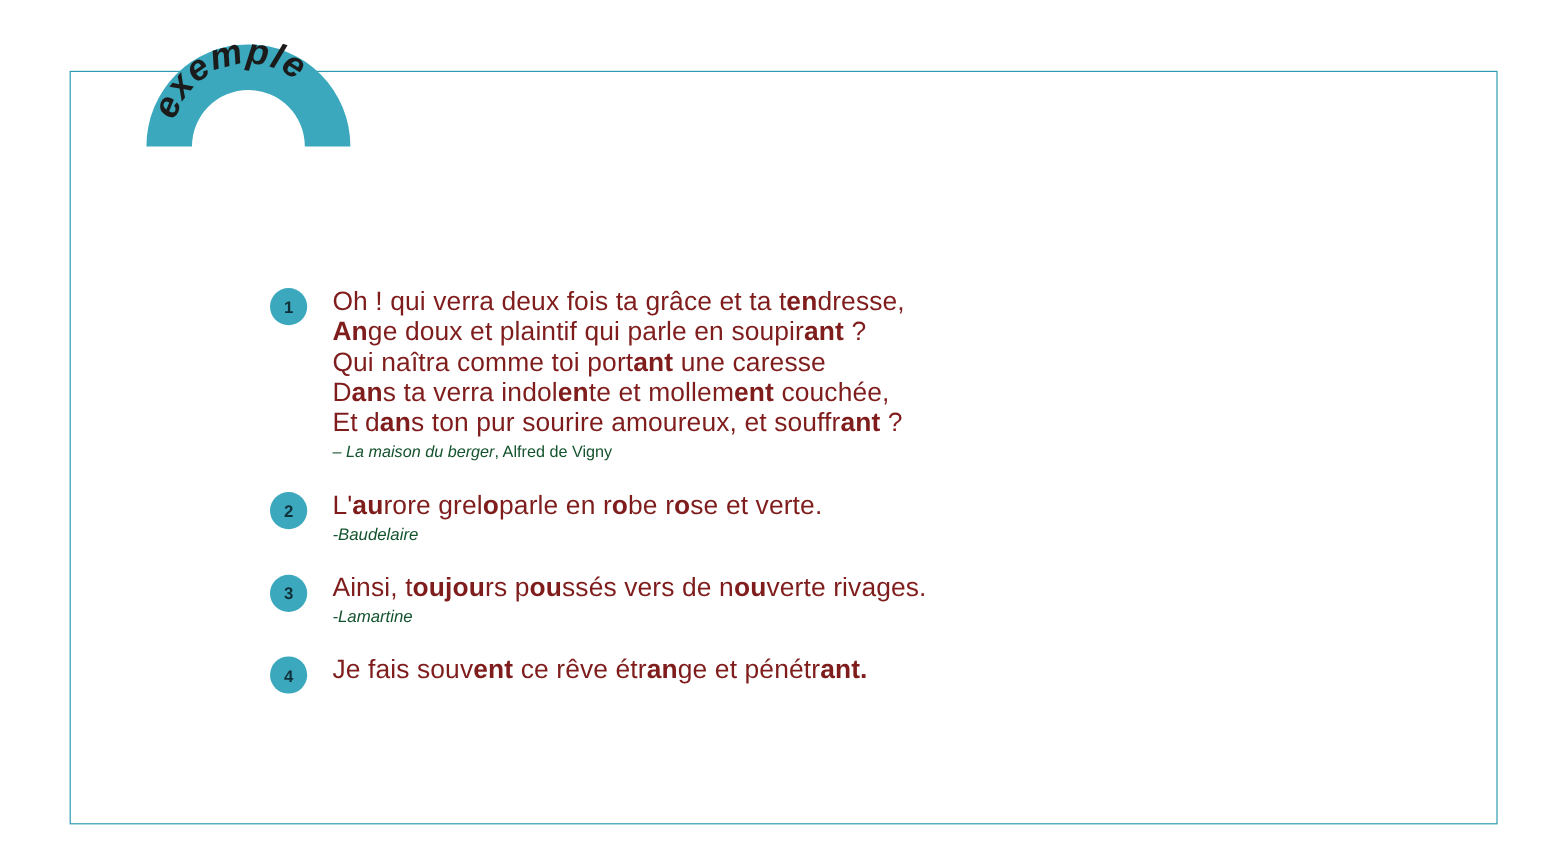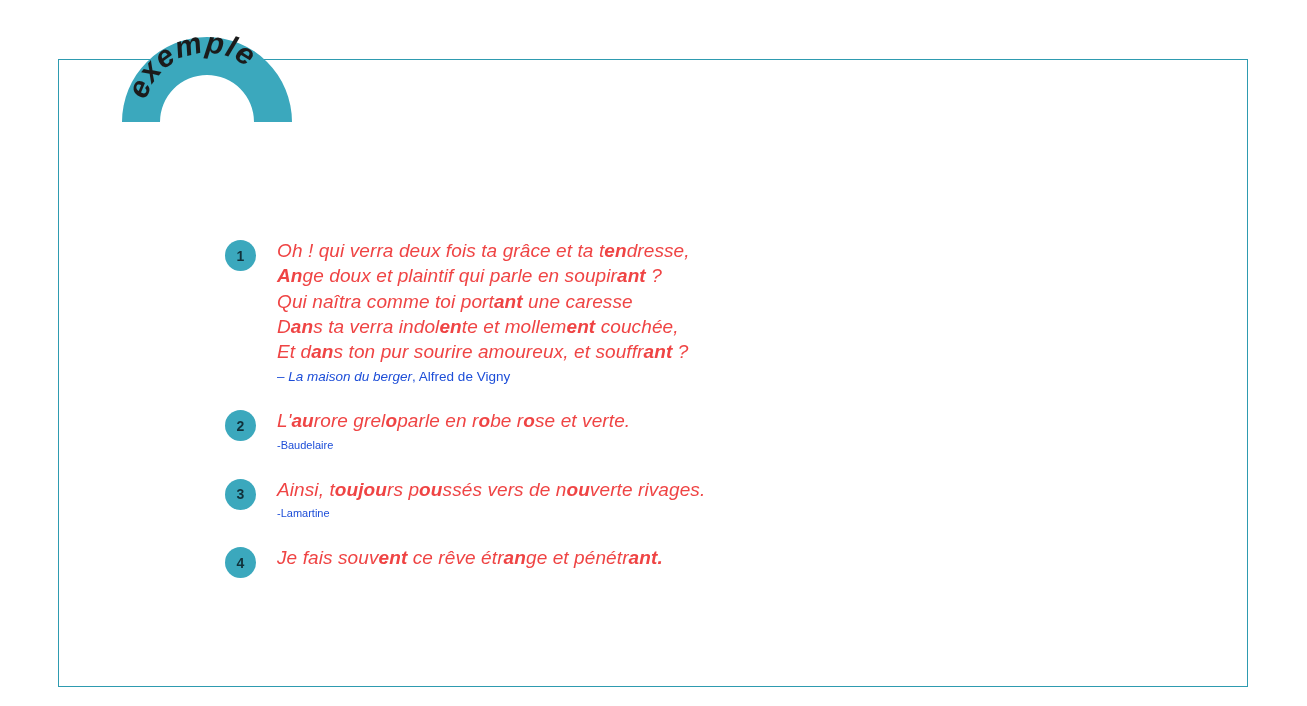--- a/index.html
+++ b/index.html
@@ -66,40 +66,40 @@
     font-size: 14px;
     font-weight: bold;
     display: flex;
     align-items: center;
     justify-content: center;
     line-height: 1;
     font-family: "Liberation Sans", sans-serif;
   }
 
   .lines {
-    font-size: 19px;
+    font-size: 22px;
     line-height: 25.3px;
-    color: #ef4444;
+    color: #7f1d1d;
     letter-spacing: 0.1px;
-    font-style: italic;
   }
   .lines .line { white-space: nowrap; }
   .lines b { font-weight: bold; }
 
   .attrib {
     font-size: 13.5px;
     line-height: 19px;
     margin-top: 3px;
-    color: #1d4ed8;
+    color: #14532d;
   }
   .attrib i { font-style: italic; }
   .attrib .dash { font-style: normal; }
 
   .attrib.small-ital {
-    font-size: 11px;
+    font-style: italic;
+    font-size: 14px;
     margin-top: 2px;
   }
 </style>
 </head>
 <body>
 
 <div class="badge">
   <svg width="178" height="112" viewBox="0 0 178 112">
     <path d="M4 110 A85 85 0 0 1 174 110 L136 110 A47 47 0 0 0 42 110 Z" fill="#3ba8bd"></path>
     <defs>

